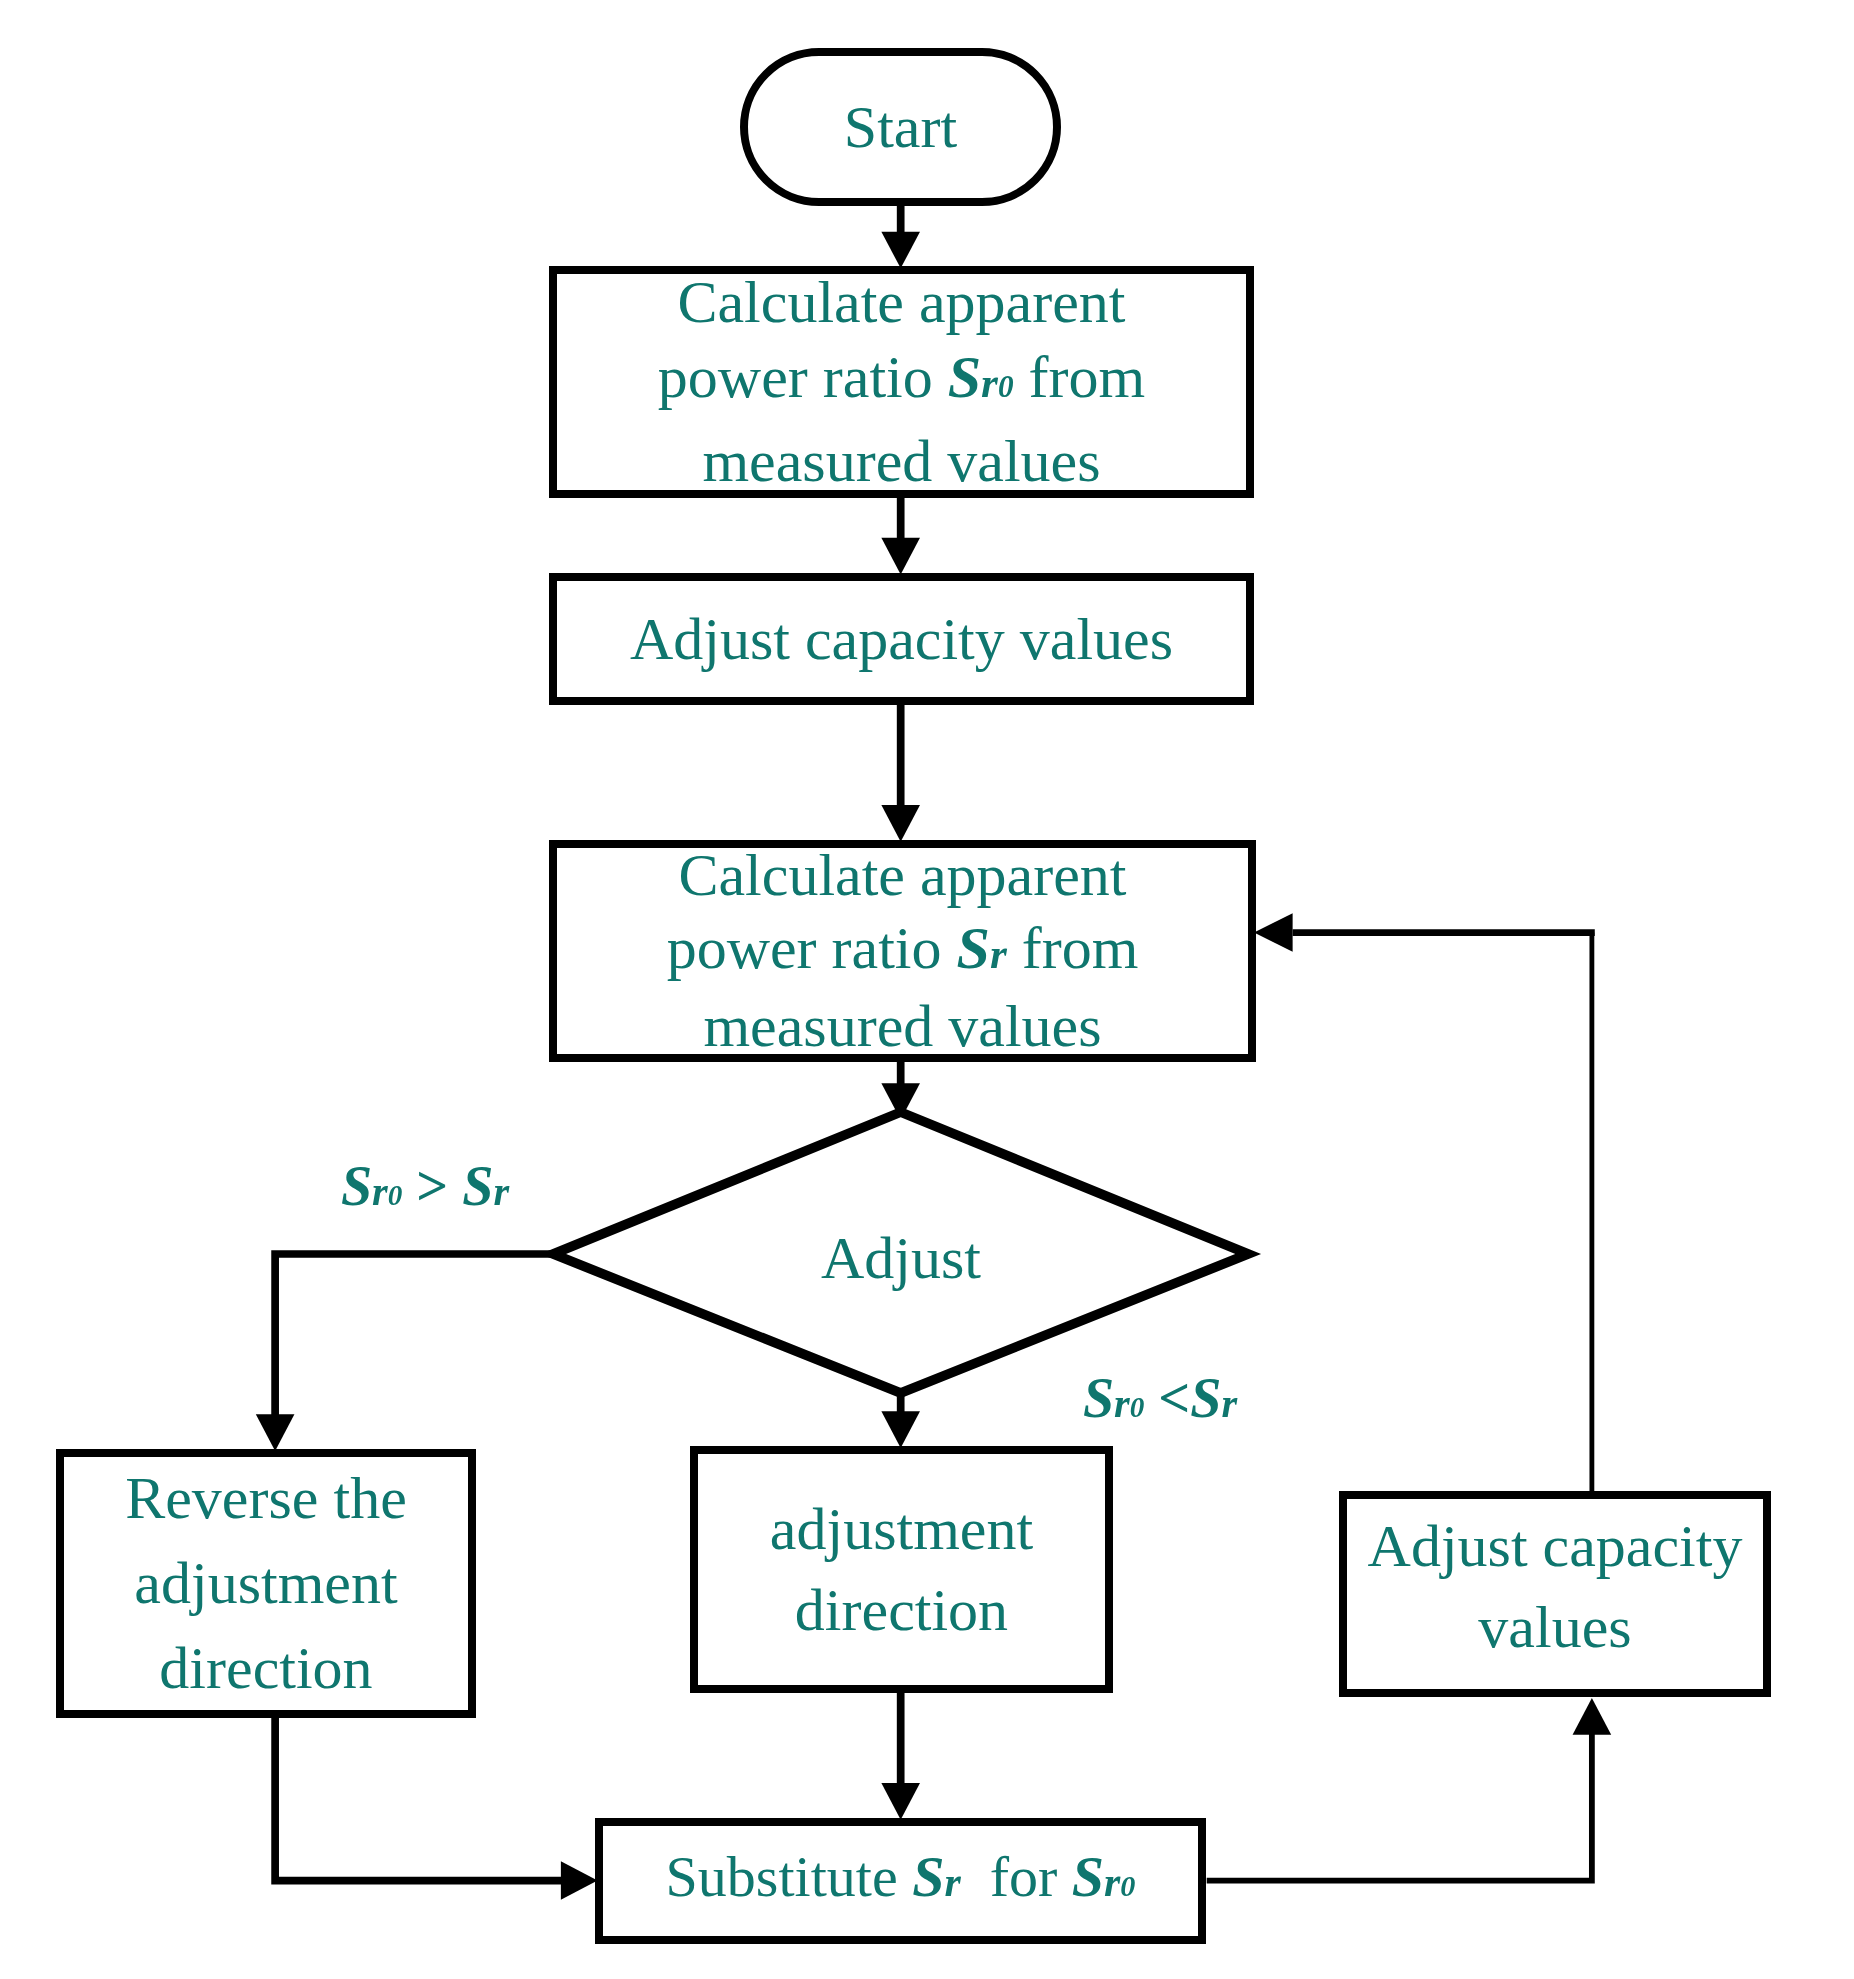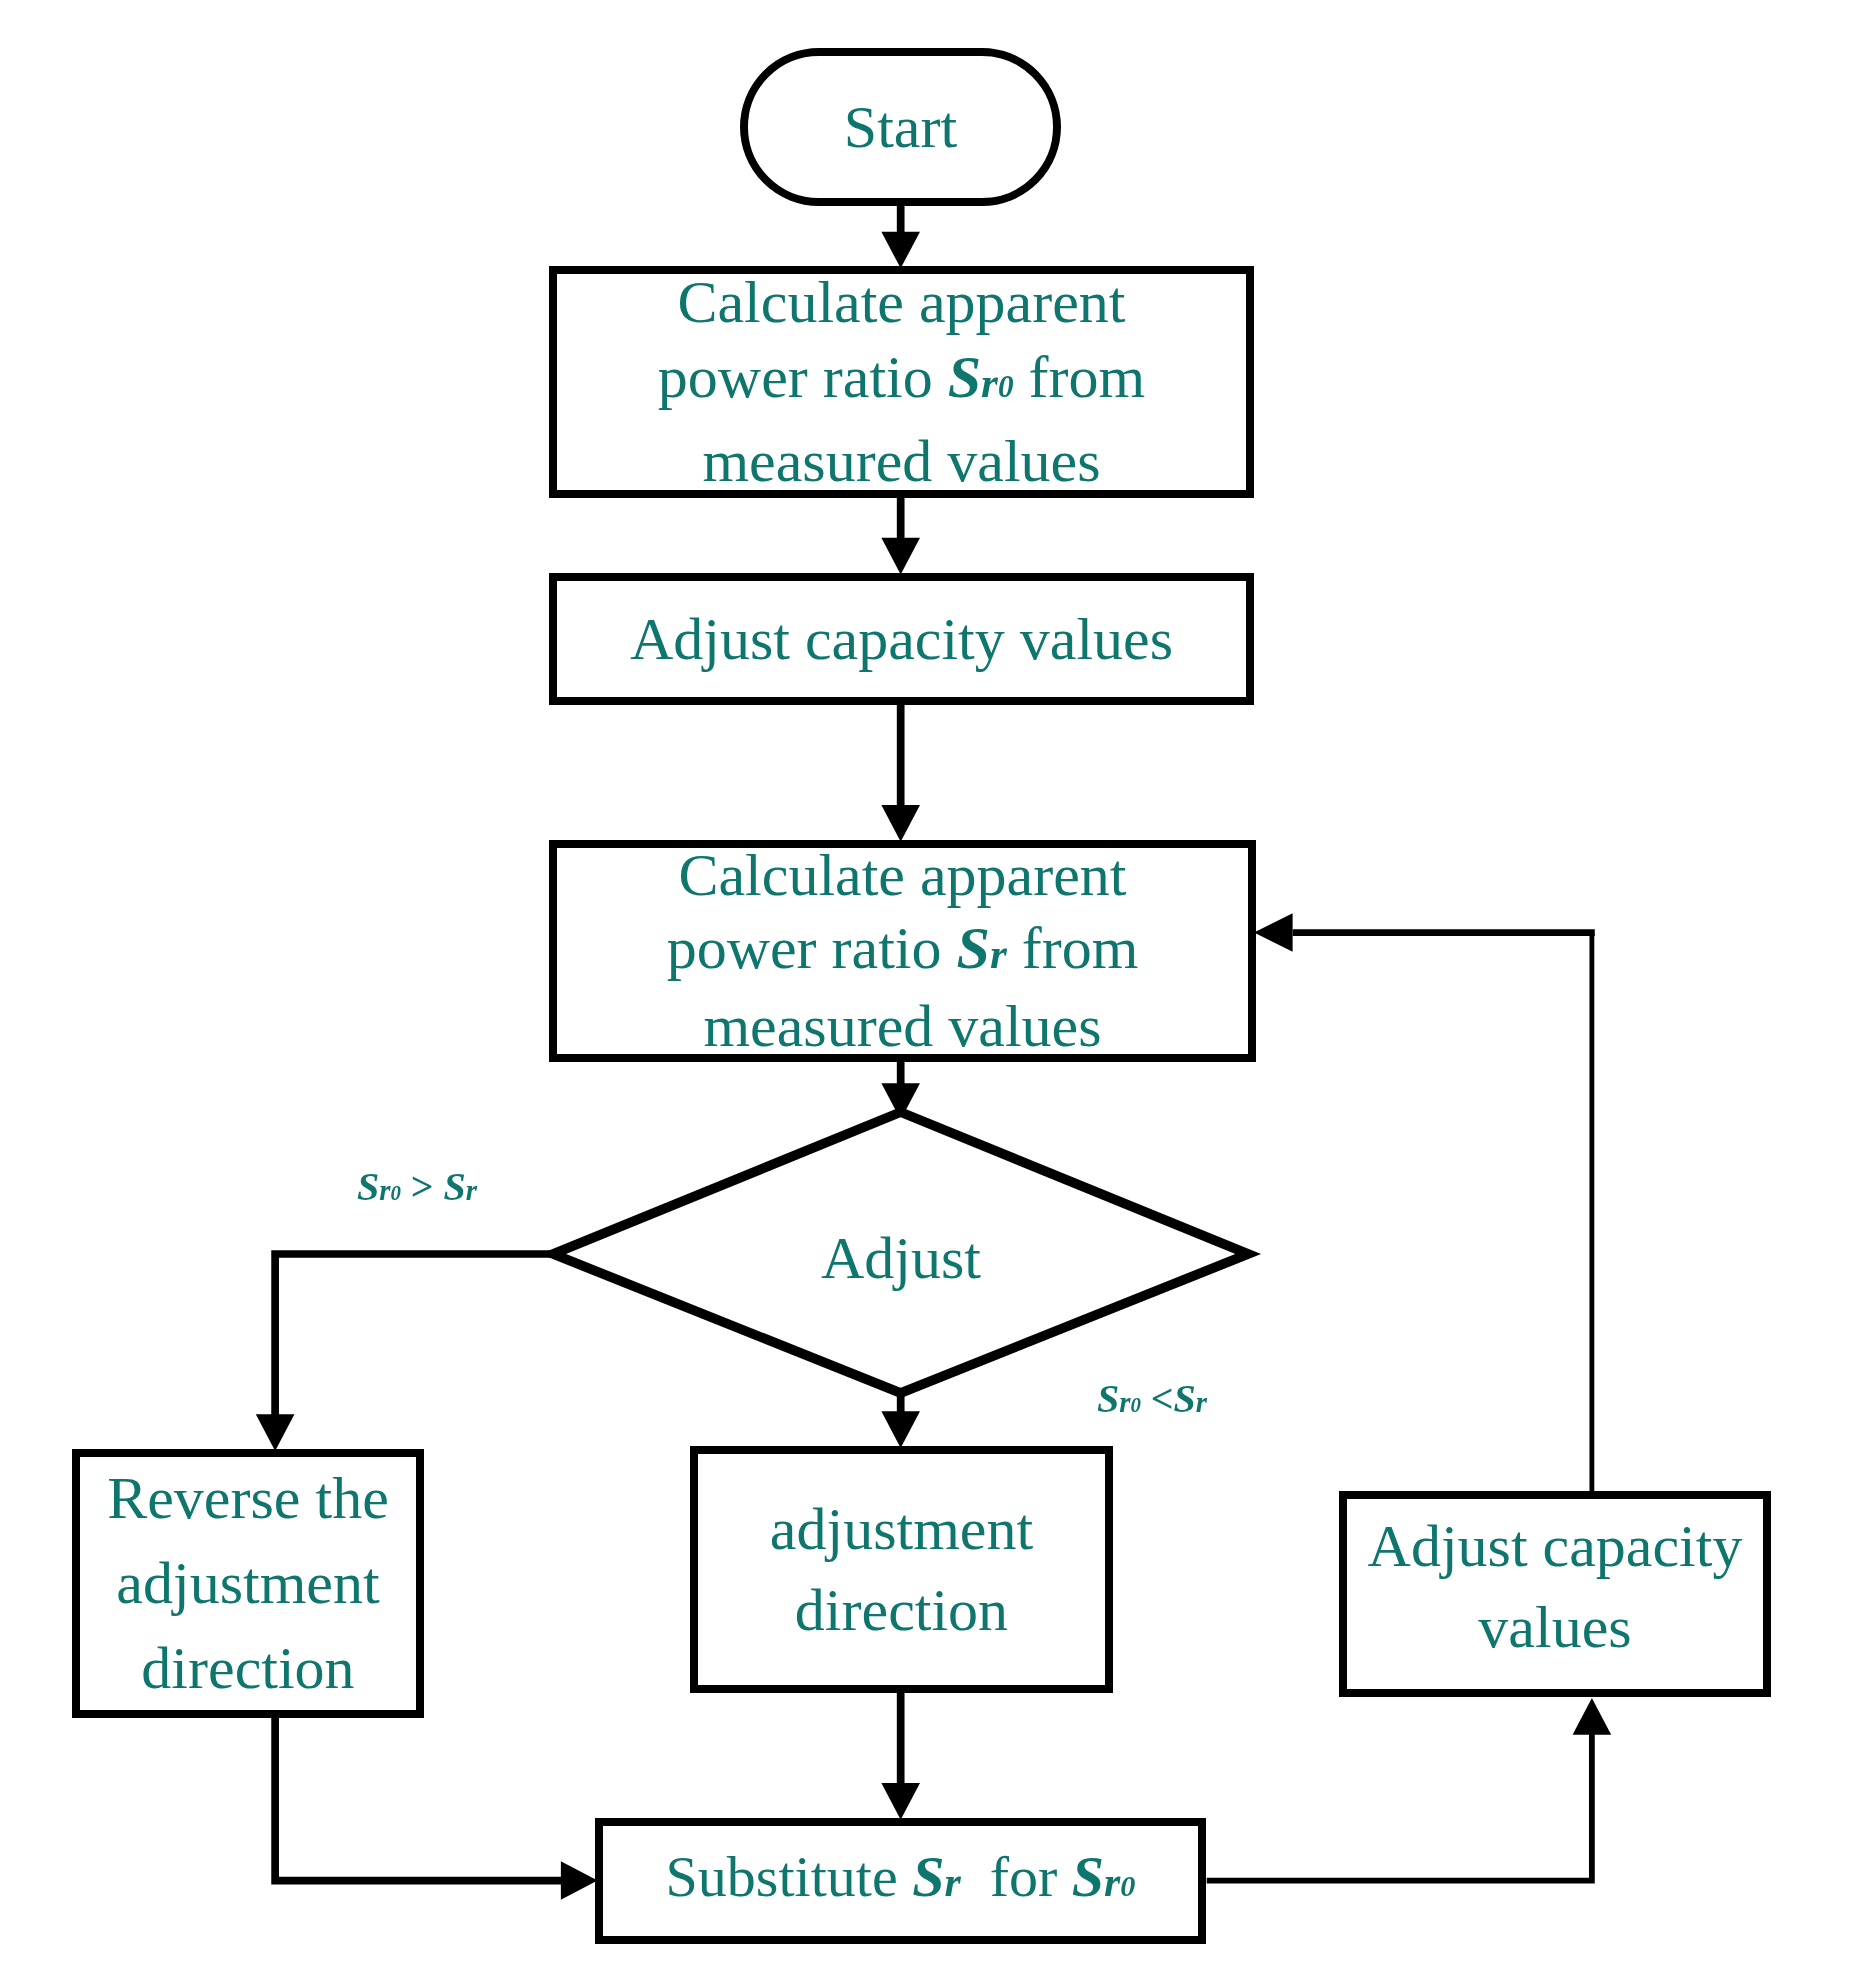--- a/index.html
+++ b/index.html
@@ -25,21 +25,21 @@
   .lh76 .line{line-height:73px;}
   .lh84 .line{line-height:81px;}
   .lh88 .line{line-height:85px;}
   .fs60 .line{font-size:58px;}
   .vs{font-weight:700;font-style:italic;white-space:pre;}
   .vr{font-weight:700;font-style:italic;font-size:0.72em;white-space:pre;}
   .vn{font-weight:700;font-style:italic;font-size:0.52em;white-space:pre;}
   .seg{white-space:pre;}
   .op{font-weight:700;white-space:pre;}
   .edge-label{
-    position:absolute;z-index:2;font-size:40px;line-height:68px;
+    position:absolute;z-index:2;font-size:56px;line-height:68px;
     transform:translate(-50%,-50%);white-space:pre;
   }
   .diamond-label{
     position:absolute;z-index:2;left:881px;top:1258px;
     transform:translate(-50%,-50%);text-align:center;
   }
 </style>
 </head>
 <body>
 
@@ -99,21 +99,21 @@
   </div>
 
   <div class="edge-label" style="left:377px;top:1190px;">
     <span class="vs">S</span><span class="vr">r</span><span class="vn">0</span><span class="op"> &gt; </span><span class="vs">S</span><span class="vr">r</span>
   </div>
 
   <div class="edge-label" style="left:1112px;top:1402px;">
     <span class="vs">S</span><span class="vr">r</span><span class="vn">0</span><span class="op"> &lt;</span><span class="vs">S</span><span class="vr">r</span>
   </div>
 
-  <div class="node lh88" style="left:52px;top:1449px;width:352px;height:269px;">
+  <div class="node lh88" style="left:36px;top:1449px;width:420px;height:269px;">
     <div class="line">Reverse the</div>
     <div class="line">adjustment</div>
     <div class="line">direction</div>
   </div>
 
   <div class="node lh84" style="left:670px;top:1446px;width:423px;height:247px;">
     <div class="line">adjustment</div>
     <div class="line">direction</div>
   </div>
 

